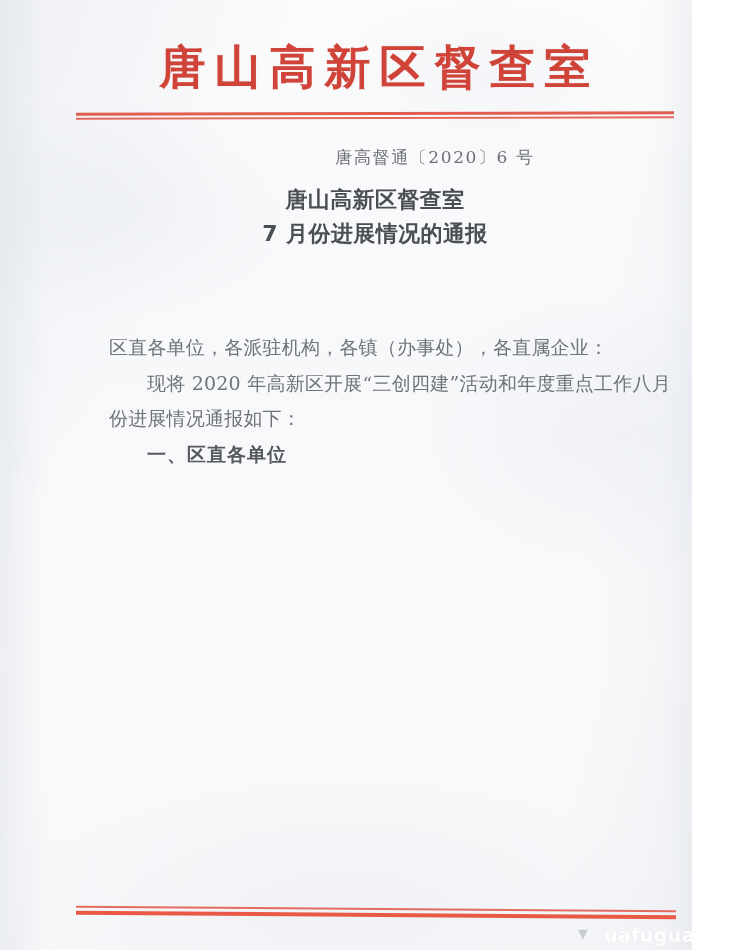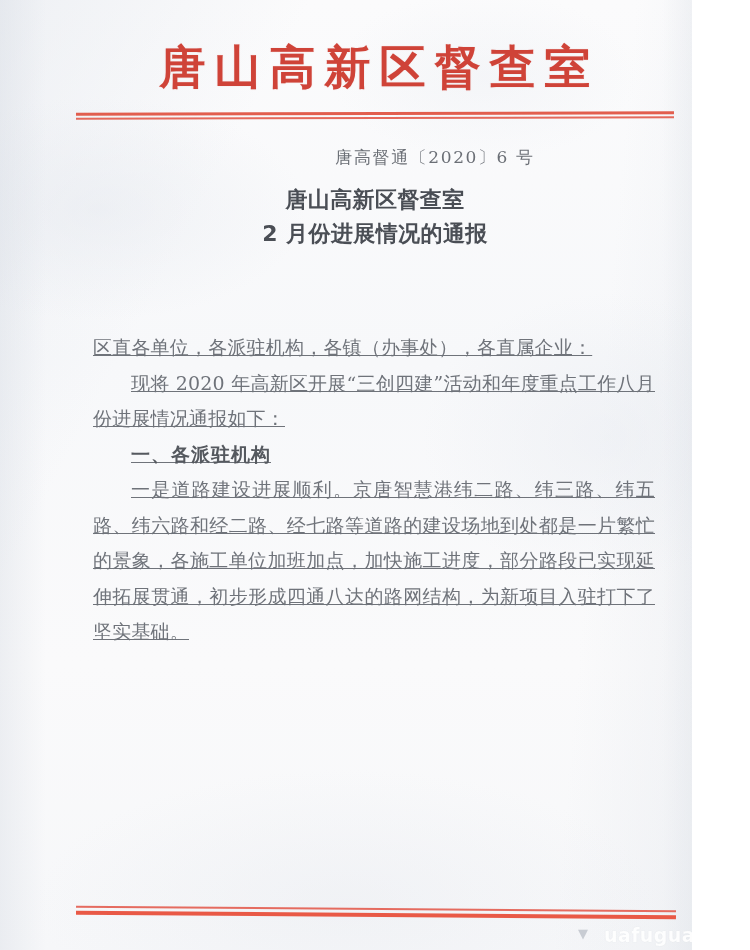--- a/index.html
+++ b/index.html
@@ -114,28 +114,27 @@
     line-height: 34px;
     letter-spacing: 0.4px;
     font-family: "DejaVu Sans", "Liberation Sans", sans-serif;
   }
   .doc-title .tline { display: block; white-space: nowrap; }
 
   
   .body {
     position: absolute;
     top: 330px;
-    left: 93px;
+    left: 109px;
     width: 562px;
     color: #6f737a;
     font-size: 19px;
     line-height: 35.5px;
     letter-spacing: 0.2px;
     font-family: "DejaVu Serif", "Liberation Serif", serif;
-    text-decoration: underline;
   }
   .body p {
     margin: 0;
     text-align: justify;
     text-justify: inter-character;
   }
   .body p.indent { text-indent: 2em; }
   .section-head {
     margin: 0;
     text-indent: 2em;
@@ -206,28 +205,27 @@
   <div class="rule-top">
     <div class="bar-thick"></div>
     <div class="bar-gap"></div>
     <div class="bar-thin"></div>
   </div>
 
   <div class="doc-number">唐高督通〔2020〕6 号</div>
 
   <div class="doc-title">
     <span class="tline">唐山高新区督查室</span>
-    <span class="tline">2 月份进展情况的通报</span>
+    <span class="tline">7 月份进展情况的通报</span>
   </div>
 
   <div class="body">
     <p>区直各单位，各派驻机构，各镇（办事处），各直属企业：</p>
     <p class="indent">现将 2020 年高新区开展“三创四建”活动和年度重点工作八月份进展情况通报如下：</p>
-    <p class="section-head">一、各派驻机构</p>
-    <p class="indent">一是道路建设进展顺利。京唐智慧港纬二路、纬三路、纬五路、纬六路和经二路、经七路等道路的建设场地到处都是一片繁忙的景象，各施工单位加班加点，加快施工进度，部分路段已实现延伸拓展贯通，初步形成四通八达的路网结构，为新项目入驻打下了坚实基础。</p>
+    <p class="section-head">一、区直各单位</p>
   </div>
 
   <div class="rule-bottom">
     <div class="bar-thin"></div>
     <div class="bar-gap"></div>
     <div class="bar-thick"></div>
   </div>
 
   <div class="watermark-mark">▼</div>
   <div class="watermark">uafuguan.com</div>

